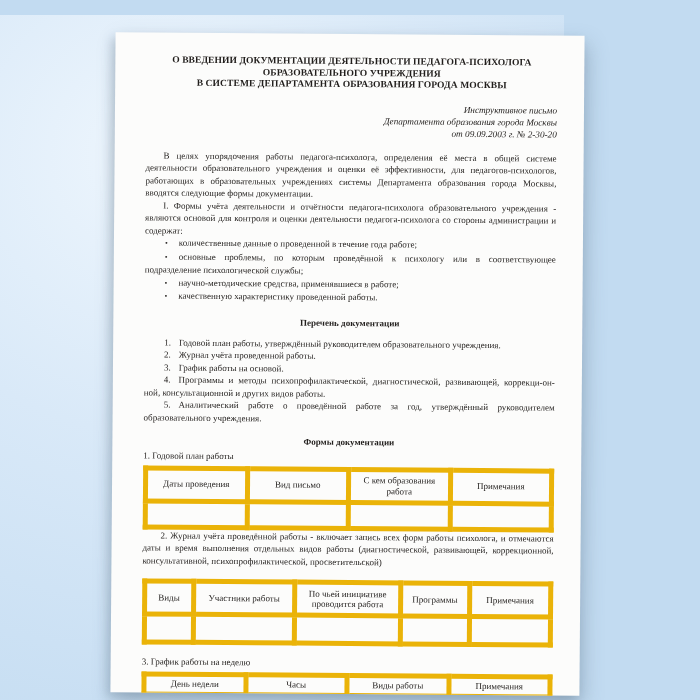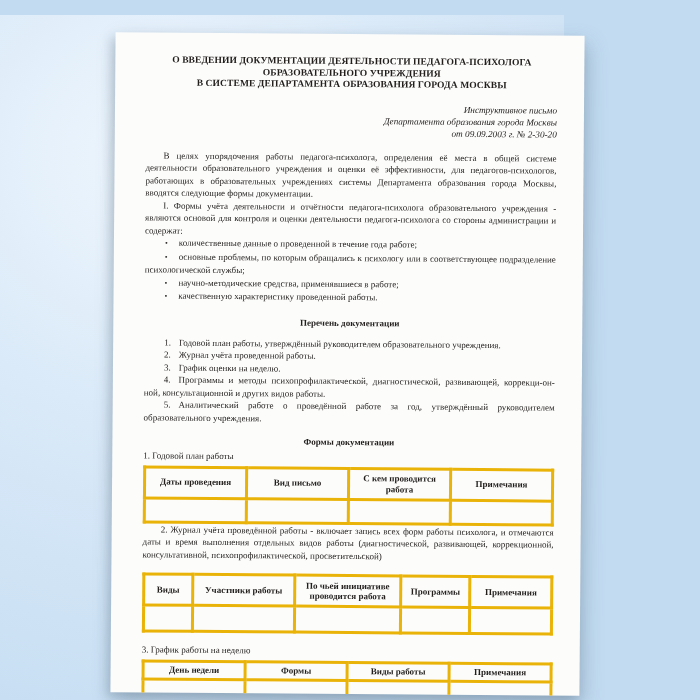--- a/index.html
+++ b/index.html
@@ -70,27 +70,26 @@
   .sec-label { margin: 0 0 3px 0; text-align: left; }
   .sec-label-p { margin: 7px 0 0 0; text-align: justify; text-indent: 18px; }
   table {
     width: 100%;
     border-collapse: collapse;
     table-layout: fixed;
     margin-top: 3px;
   }
   table.mt { margin-top: 12px; }
   td {
-    border: 3px solid #eab308;
+    border: 5px solid #eab308;
     text-align: center;
     vertical-align: middle;
     font-size: 9px;
     line-height: 10.5px;
     padding: 2px 3px;
-    font-weight: bold;
   }
   tr.hdr-tall td { height: 24px; }
   tr.hdr-short td { height: 11px; }
   tr.empty td { height: 17px; }
   tr.empty2 td { height: 19px; }
 </style>
 </head>
 <body>
 
 <div class="scene">
@@ -106,47 +105,47 @@
       <div>Инструктивное письмо</div>
       <div>Департамента образования города Москвы</div>
       <div>от 09.09.2003 г. № 2-30-20</div>
     </div>
 
     <div class="bodytext">
       <p class="ind">В целях упорядочения работы педагога-психолога, определения её места в общей системе деятельности образовательного учреждения и оценки её эффективности, для педагогов-психологов, работающих в образовательных учреждениях системы Департамента образования города Москвы, вводятся следующие формы документации.</p>
       <p class="ind">I. Формы учёта деятельности и отчётности педагога-психолога образовательного учреждения - являются основой для контроля и оценки деятельности педагога-психолога со стороны администрации и содержат:</p>
 
       <p class="bullet"><span class="mark">•</span><span>количественные данные о проведенной в течение года работе;</span></p>
-      <p class="bullet"><span class="mark">•</span><span>основные проблемы, по которым обращались к психологу или в соответствующее подразделение психологической службы;</span></p>
+      <p class="bullet"><span class="mark">•</span><span>основные проблемы, по которым проведённой к психологу или в соответствующее подразделение психологической службы;</span></p>
       <p class="bullet"><span class="mark">•</span><span>научно-методические средства, применявшиеся в работе;</span></p>
       <p class="bullet"><span class="mark">•</span><span>качественную характеристику проведенной работы.</span></p>
 
       <div class="center-h">Перечень документации</div>
 
       <p class="bullet"><span class="num">1.</span><span>Годовой план работы, утверждённый руководителем образовательного учреждения.</span></p>
       <p class="bullet"><span class="num">2.</span><span>Журнал учёта проведенной работы.</span></p>
-      <p class="bullet"><span class="num">3.</span><span>График оценки на неделю.</span></p>
+      <p class="bullet"><span class="num">3.</span><span>График работы на основой.</span></p>
       <p class="bullet"><span class="num">4.</span><span>Программы и методы психопрофилактической, диагностической, развивающей, коррекци-он-ной, консультационной и других видов работы.</span></p>
       <p class="bullet"><span class="num">5.</span><span>Аналитический работе о проведённой работе за год, утверждённый руководителем образовательного учреждения.</span></p>
 
       <div class="center-h2">Формы документации</div>
 
       <p class="sec-label">1. Годовой план работы</p>
       <table>
         <colgroup>
             <col style="width:25%">
             <col style="width:25%">
             <col style="width:25%">
             <col style="width:25%">
           </colgroup>
         <tbody>
             <tr class="hdr-tall">
           <td>Даты проведения</td>
           <td>Вид письмо</td>
-          <td>С кем проводится работа</td>
+          <td>С кем образования работа</td>
           <td>Примечания</td>
         </tr>
         <tr class="empty">
           <td></td>
           <td></td>
           <td></td>
           <td></td>
         </tr>
       </tbody>
         </table>
@@ -182,21 +181,21 @@
       <table>
         <colgroup>
             <col style="width:25%">
             <col style="width:25%">
             <col style="width:25%">
             <col style="width:25%">
           </colgroup>
         <tbody>
             <tr class="hdr-short">
           <td>День недели</td>
-          <td>Формы</td>
+          <td>Часы</td>
           <td>Виды работы</td>
           <td>Примечания</td>
         </tr>
         <tr class="empty2">
           <td></td>
           <td></td>
           <td></td>
           <td></td>
         </tr>
       </tbody>

